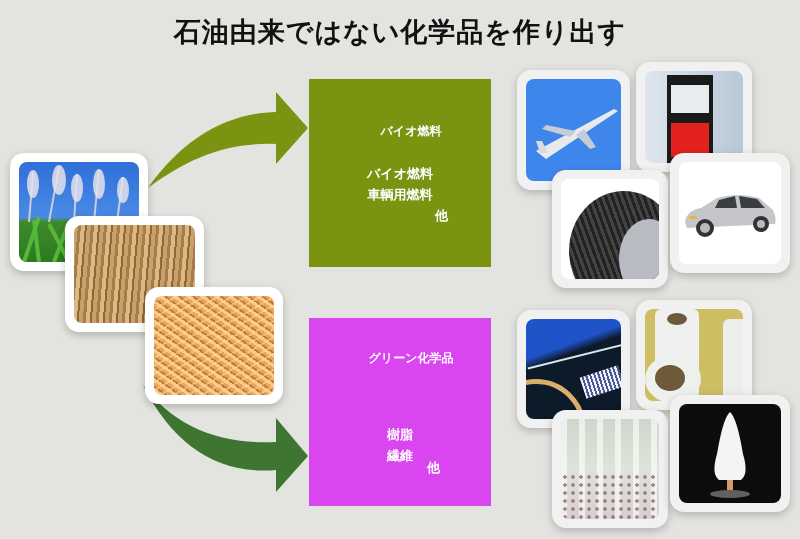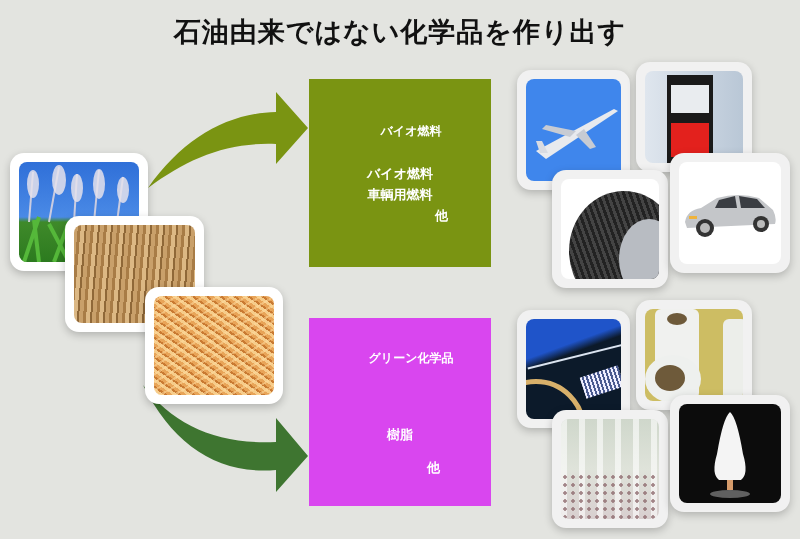--- a/index.html
+++ b/index.html
@@ -35,20 +35,21 @@
     <div>バイオ燃料</div>
     <div>車輌用燃料</div>
   </div>
   <div class="other" style="left:126px;top:128px;">他</div>
 </div>
 
 <div class="box green">
   <div class="head" style="top:32px;">グリーン化学品</div>
   <div class="items" style="top:74px;margin-top:32px;">
     <div>樹脂</div>
+    <div>繊維</div>
   </div>
   <div class="other" style="left:118px;top:141px;">他</div>
 </div>
 
 <div class="card" style="left:10px;top:153px;width:138px;height:118px;">
   <div class="pic" style="background:linear-gradient(180deg,#2f6fd8 0%,#4a8ae6 55%,#3f8a2a 60%,#2c7a1f 100%);">
     <svg width="120" height="100" viewBox="0 0 120 100" style="position:absolute;left:0;top:0;">
       <g stroke="#d9d4e0" stroke-width="2" fill="none" opacity="0.9">
         <path d="M10 60 L14 10"></path>
           <path d="M30 60 L40 5"></path>

